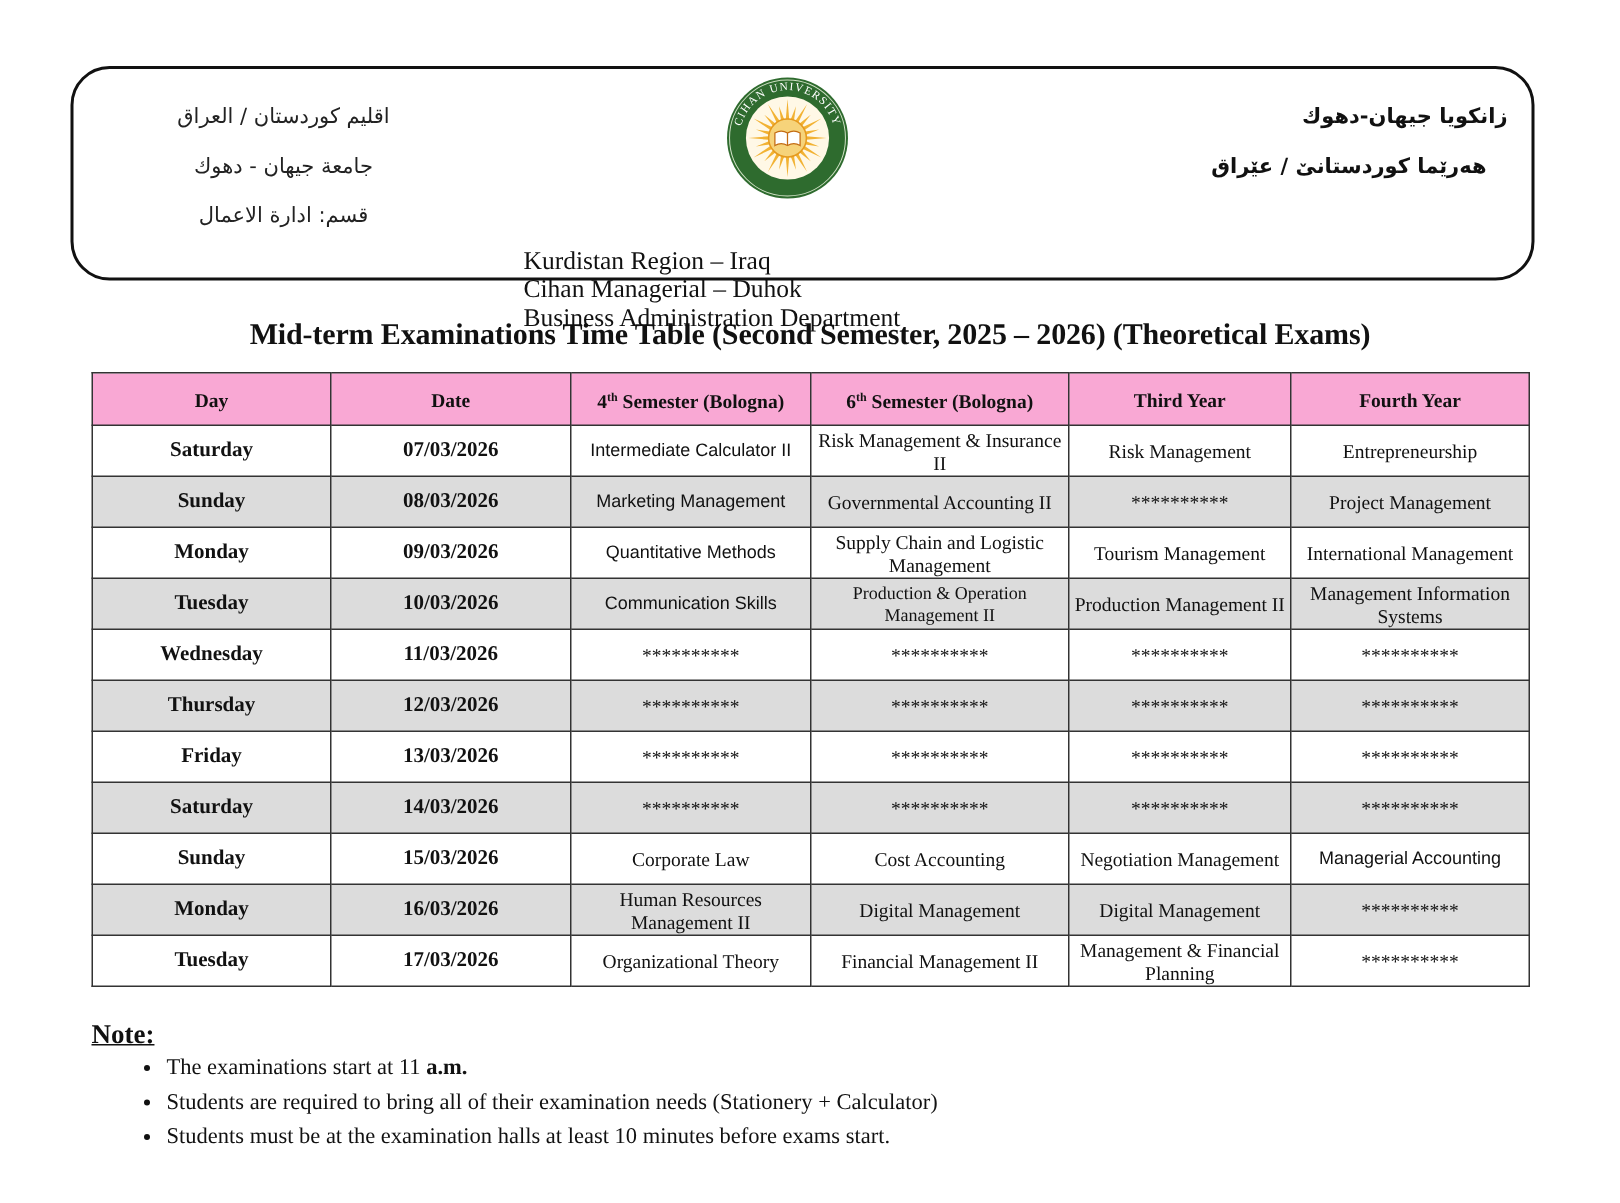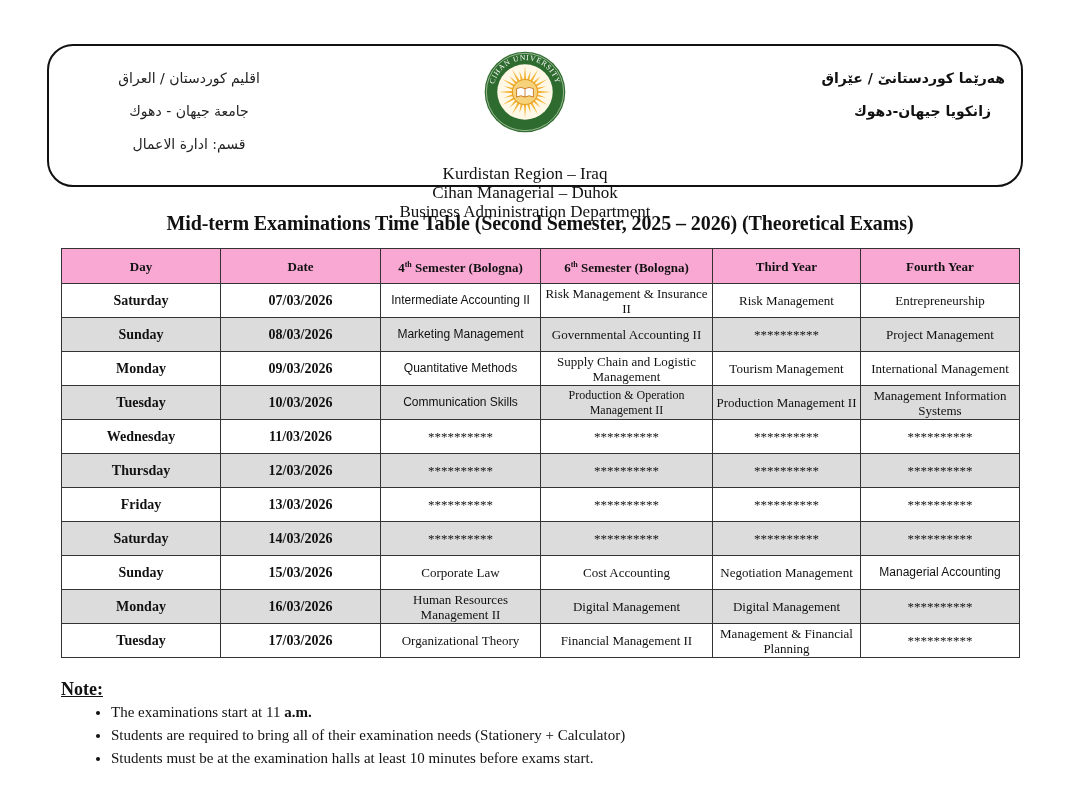--- a/index.html
+++ b/index.html
@@ -19,21 +19,21 @@
     font-family: "DejaVu Sans", sans-serif; font-size: 14px; font-weight: bold; direction: rtl; text-align: right; color: #111;
   }
   .ar-right div { height: 33px; line-height: 24px; }
   .ar-right div:nth-child(2) { padding-right: 14px; }
   .ar-right div:nth-child(3) { padding-right: 14px; }
 
   .logo {
     position: absolute; left: 434px; top: 4px; width: 84px; height: 84px;
   }
   .center-text {
-    position: absolute; left: 300px; top: 118px; width: 352px; text-align: center;
+    position: absolute; left: 300px; top: 118px; width: 352px; 
     font-size: 17px; line-height: 19px; color: #111;
   }
 
   .doc-title {
     position: absolute; left: 0; top: 212px; width: 1080px; text-align: center;
     font-size: 20px; font-weight: bold; color: #111; letter-spacing: -0.1px;
   }
 
   table.tt {
     position: absolute; left: 61px; top: 248px; width: 958px;
@@ -107,22 +107,22 @@
     </text>
   </svg>
 
   <div class="center-text">
     <div>Kurdistan Region – Iraq</div>
     <div>Cihan Managerial – Duhok</div>
     <div>Business Administration Department</div>
   </div>
 
   <div class="ar-right">
+    <div>زانكویا جیهان-دهوك</div>
     <div>هەرێما كوردستانێ / عێراق</div>
-    <div>زانكویا جیهان-دهوك</div>
   </div>
 </div>
 
 <div class="doc-title">Mid-term Examinations Time Table (Second Semester, 2025 – 2026) (Theoretical Exams)</div>
 
 <table class="tt">
   <colgroup>
     <col style="width:159px">
       <col style="width:160px">
       <col style="width:160px">
@@ -137,21 +137,21 @@
       <th><span>4</span><sup>th</sup><span> Semester (Bologna)</span></th>
       <th><span>6</span><sup>th</sup><span> Semester (Bologna)</span></th>
       <th>Third Year</th>
       <th>Fourth Year</th>
     </tr>
   </thead>
   <tbody id="tbody">
       <tr>
         <td class="day">Saturday</td>
         <td class="date">07/03/2026</td>
-        <td class="sans">Intermediate Accounting II</td>
+        <td class="sans">Intermediate Calculator II</td>
         <td>Risk Management &amp; Insurance II</td>
         <td>Risk Management</td>
         <td>Entrepreneurship</td>
       </tr>
       <tr class="shade">
         <td class="day">Sunday</td>
         <td class="date">08/03/2026</td>
         <td class="sans">Marketing Management</td>
         <td>Governmental Accounting II</td>
         <td>**********</td>

